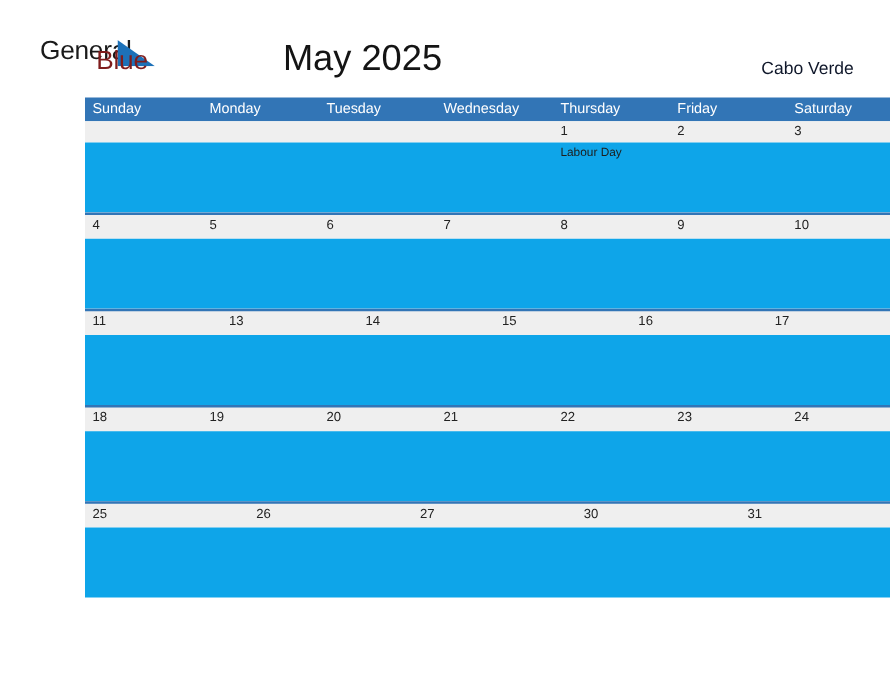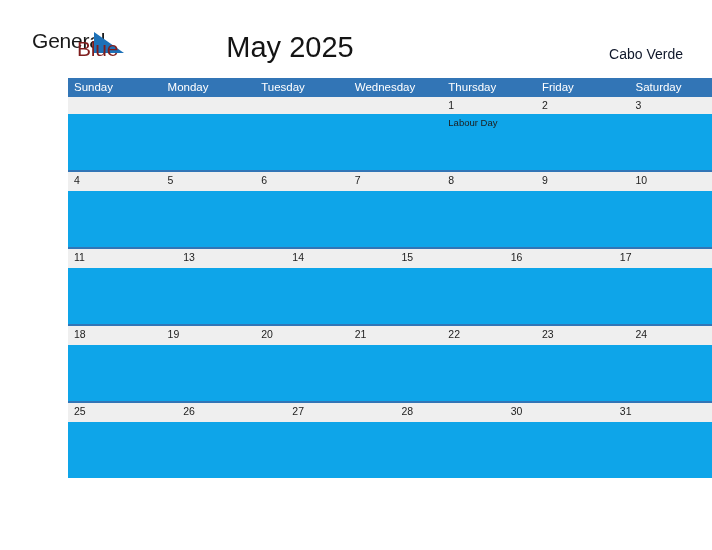--- a/index.html
+++ b/index.html
@@ -275,21 +275,20 @@
             <div class="event-cell"></div>
             <div class="event-cell"></div>
             <div class="event-cell"></div>
           </div>
         </div>
         <div class="week has-rule">
           <div class="week-dates">
             <div class="daynum">25</div>
             <div class="daynum">26</div>
             <div class="daynum">27</div>
-            <div class="daynum">28</div>
             <div class="daynum">30</div>
             <div class="daynum">31</div>
           </div>
           <div class="week-body">
             <div class="event-cell"></div>
             <div class="event-cell"></div>
             <div class="event-cell"></div>
             <div class="event-cell"></div>
             <div class="event-cell"></div>
             <div class="event-cell"></div>

